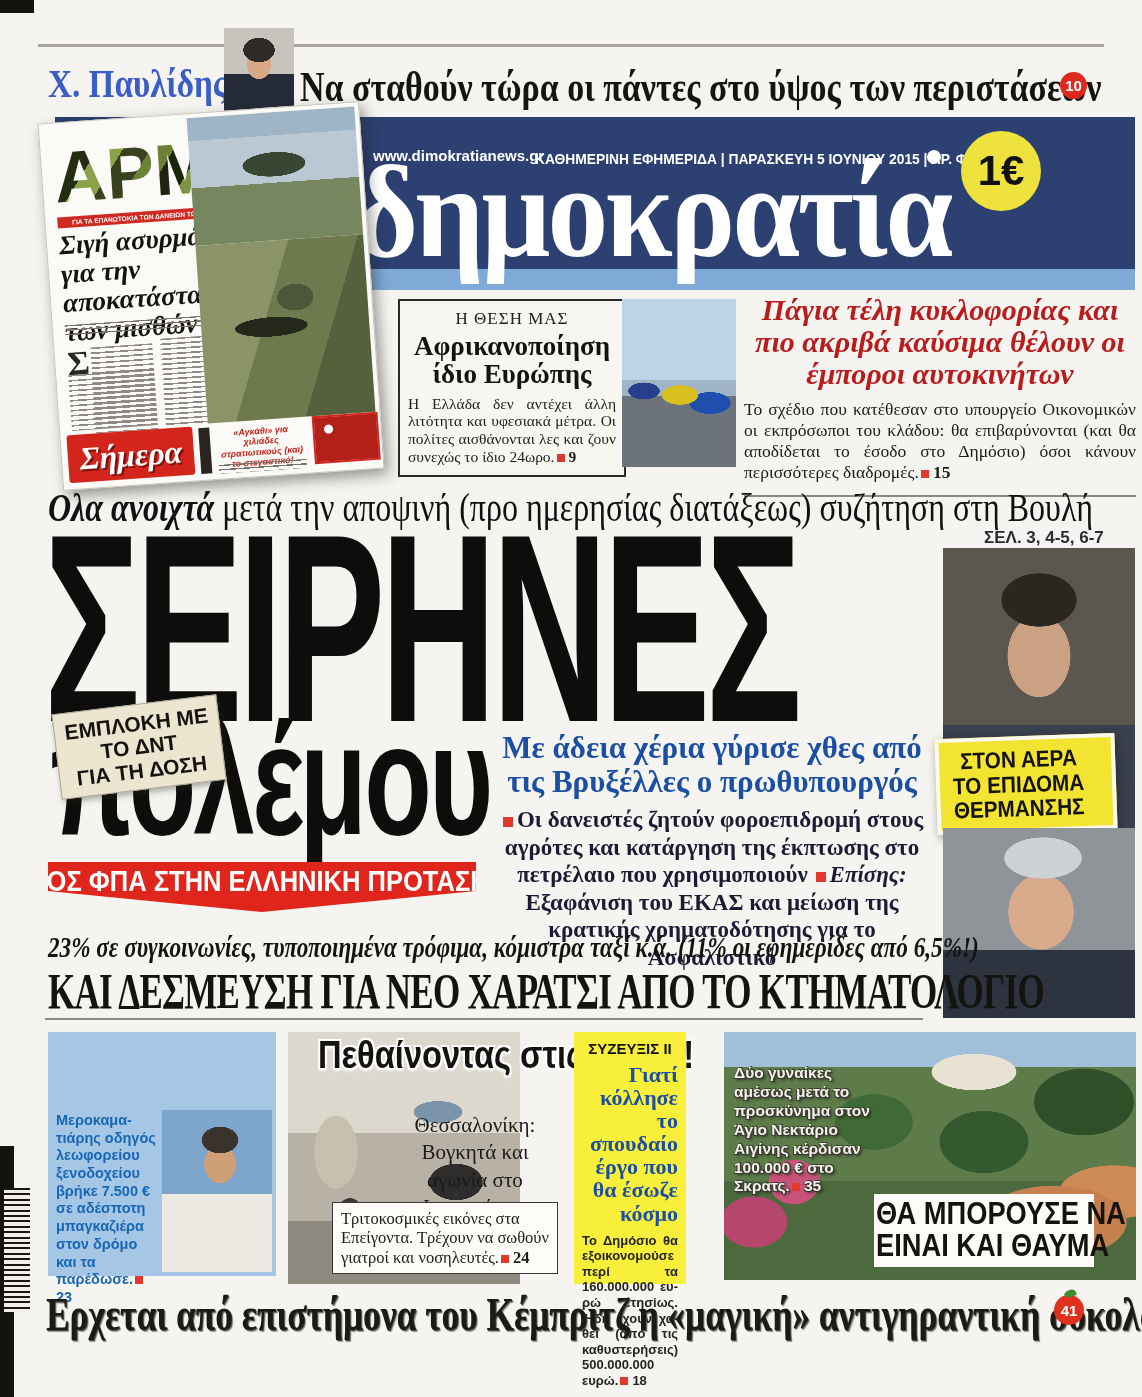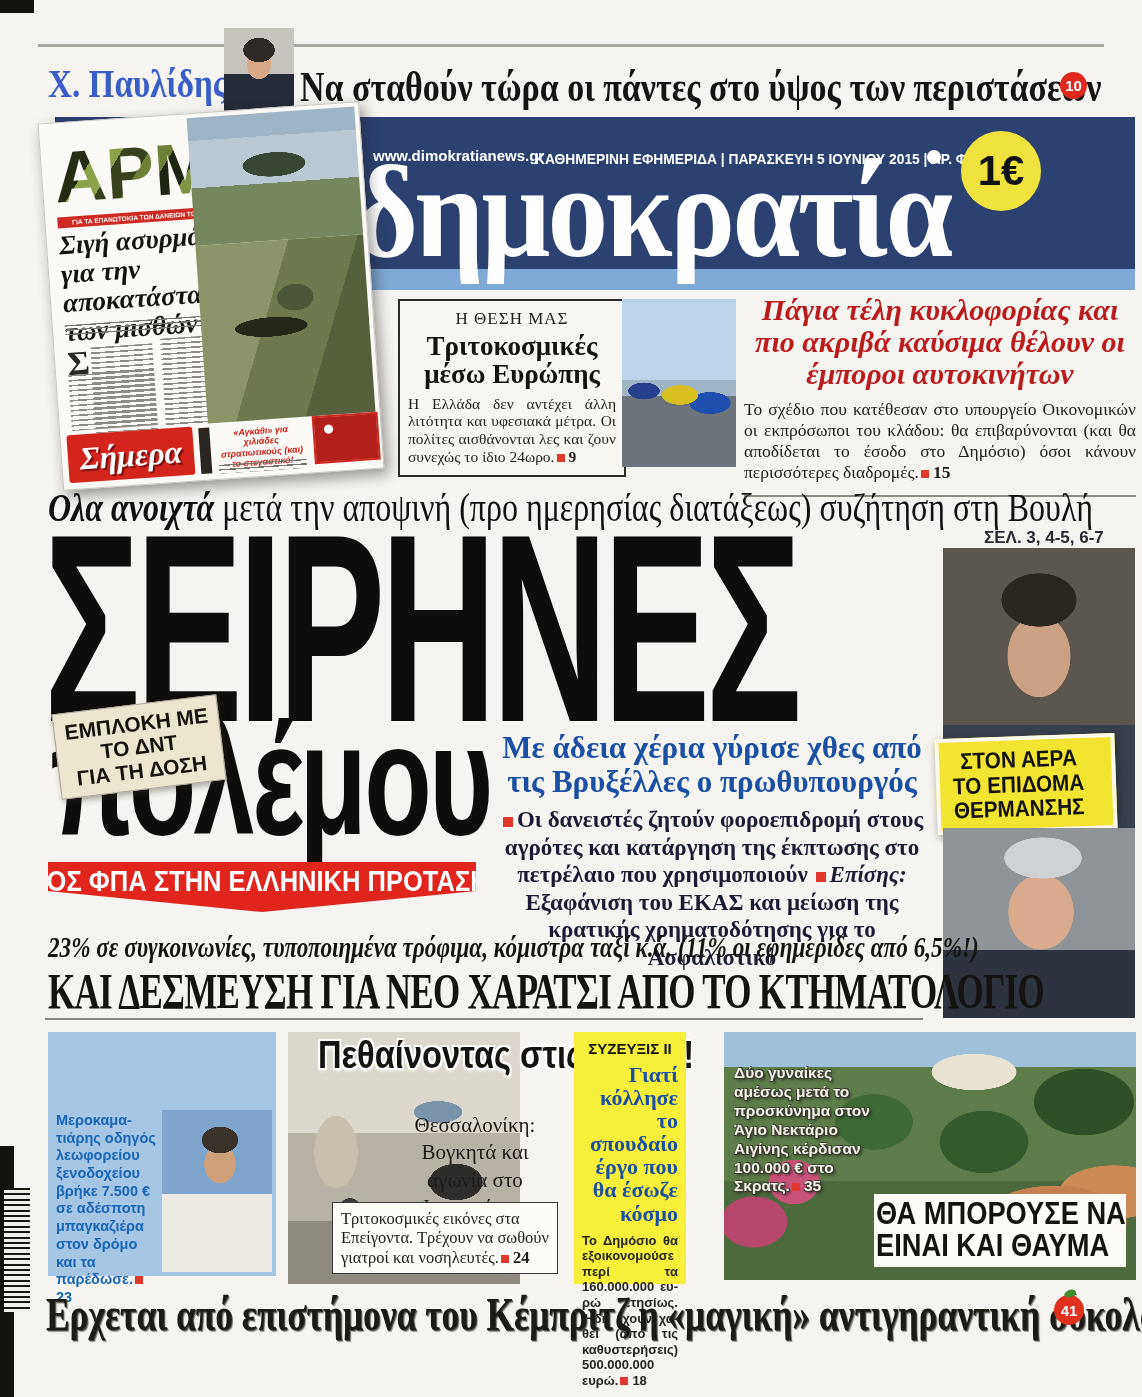--- a/index.html
+++ b/index.html
@@ -85,21 +85,21 @@
     <div class="abs" style="left:138px;top:314px;width:11px;height:46px;background:#2a2520;"></div>
     <div class="abs sans" style="left:156px;top:316px;width:88px;color:#cd2119;font-weight:bold;font-style:italic;font-size:9px;line-height:1.15;text-align:center;">«Αγκάθι» για χιλιάδες στρατιωτικούς (και) το στεγαστικό!</div>
     <div class="abs flc" style="left:156px;top:352px;width:88px;height:9px;"></div>
     <div class="abs photo" style="left:252px;top:310px;width:62px;height:44px;border:2px solid #d3251c;background:
          radial-gradient(circle 7px at 14px 12px,#fff 0 4px,#b3201a 5px),
          linear-gradient(100deg,#b3201a 0 38%,#33251f 38%);"></div>
   </div>
 
   <div class="abs" style="left:398px;top:299px;width:228px;height:178px;border:2px solid #2a2a28;background:#f8f6f1;text-align:center;padding:8px 8px;box-sizing:border-box;">
     <div style="font-size:17px;letter-spacing:1px;color:#22211e;">Η ΘΕΣΗ ΜΑΣ</div>
-    <div style="font-size:27px;font-weight:bold;line-height:1.05;margin-top:3px;color:#15130f;">Τριτοκοσμικές μέσω Ευρώπης</div>
+    <div style="font-size:27px;font-weight:bold;line-height:1.05;margin-top:3px;color:#15130f;">Αφρικανοποίηση ίδιο Ευρώπης</div>
     <div style="font-size:15.5px;text-align:justify;margin-top:6px;line-height:1.14;color:#22211e;">
       <span>Η Ελλάδα δεν αντέχει άλλη λιτότητα και υφεσιακά μέτρα. Οι πολίτες αισθάνονται λες και ζουν συνεχώς το ίδιο 24ωρο.</span><span class="redsq sm"></span><b>9</b>
     </div>
   </div>
 
   <div class="abs photo" style="left:622px;top:299px;width:114px;height:168px;background:
        radial-gradient(ellipse 30px 16px at 58px 96px,#d8c020 0 60%,transparent 61%),
        radial-gradient(ellipse 34px 18px at 88px 104px,#1f4fae 0 60%,transparent 61%),
        radial-gradient(ellipse 26px 14px at 22px 92px,#27408e 0 60%,transparent 61%),
        linear-gradient(to bottom,#bcd4e8 0 48%,#9fb4c4 48% 58%,#6d737a 58%);"></div>
@@ -221,21 +221,21 @@
        radial-gradient(ellipse 60px 46px at 30px 190px,#b4476b 0 55%,transparent 56%),
        radial-gradient(ellipse 120px 60px at 330px 190px,#c67f4e 0 60%,transparent 61%),
        radial-gradient(ellipse 90px 44px at 390px 160px,#cd8a55 0 60%,transparent 61%),
        radial-gradient(ellipse 70px 50px at 150px 90px,#3f6a36 0 55%,transparent 56%),
        radial-gradient(ellipse 80px 56px at 260px 110px,#35592e 0 55%,transparent 56%),
        radial-gradient(ellipse 90px 60px at 360px 70px,#2e4f28 0 55%,transparent 56%),
        linear-gradient(to bottom,#9fc0d8 0 14%,#5d7c4a 14% 60%,#4c6a3e 60%);">
     <div class="abs sans" style="left:10px;top:8px;width:152px;font-weight:bold;font-size:15.5px;line-height:1.22;color:#f4f2ea;text-shadow:1px 1px 0 #3a3a30,-1px 1px 0 #3a3a30,1px -1px 0 #3a3a30,2px 2px 3px #262620;margin-top:24px;">
       <span>Δύο γυναίκες αμέσως μετά το προσκύνημα στον Άγιο Νεκτά­ριο Αιγίνης κέρ­δισαν 100.000 € στο Σκρατς.</span><span class="redsq sm"></span><span>35</span>
     </div>
-    <div class="abs sans" style="left:150px;top:162px;width:252px;background:#fdfcf7;padding:4px 2px 6px;text-align:center;font-weight:bold;font-size:31px;line-height:1.02;color:#14130f;box-sizing:border-box;">
+    <div class="abs sans" style="left:150px;top:162px;width:220px;background:#fdfcf7;padding:4px 2px 6px;text-align:center;font-weight:bold;font-size:31px;line-height:1.02;color:#14130f;box-sizing:border-box;">
       <span class="scaled" style="transform:scale(.88,1);">ΘΑ ΜΠΟΡΟΥΣΕ ΝΑ</span><br>
       <span class="scaled" style="transform:scale(.88,1);">ΕΙΝΑΙ ΚΑΙ ΘΑΥΜΑ</span>
     </div>
   </div>
 
   <div class="abs shadow-d" style="left:46px;top:1288px;font-weight:bold;font-size:46px;color:#1b1a14;">
     <span class="scaled" style="transform:scale(.77,1);">Ερχεται από επιστήμονα του Κέμπριτζ η «μαγική» αντιγηραντική σοκολάτα</span>
   </div>
   <div class="abs circle sans" style="left:1054px;top:1295px;width:30px;height:30px;background:#e0301e;color:#fff;font-weight:bold;font-size:15px;">
     <span>41</span>

